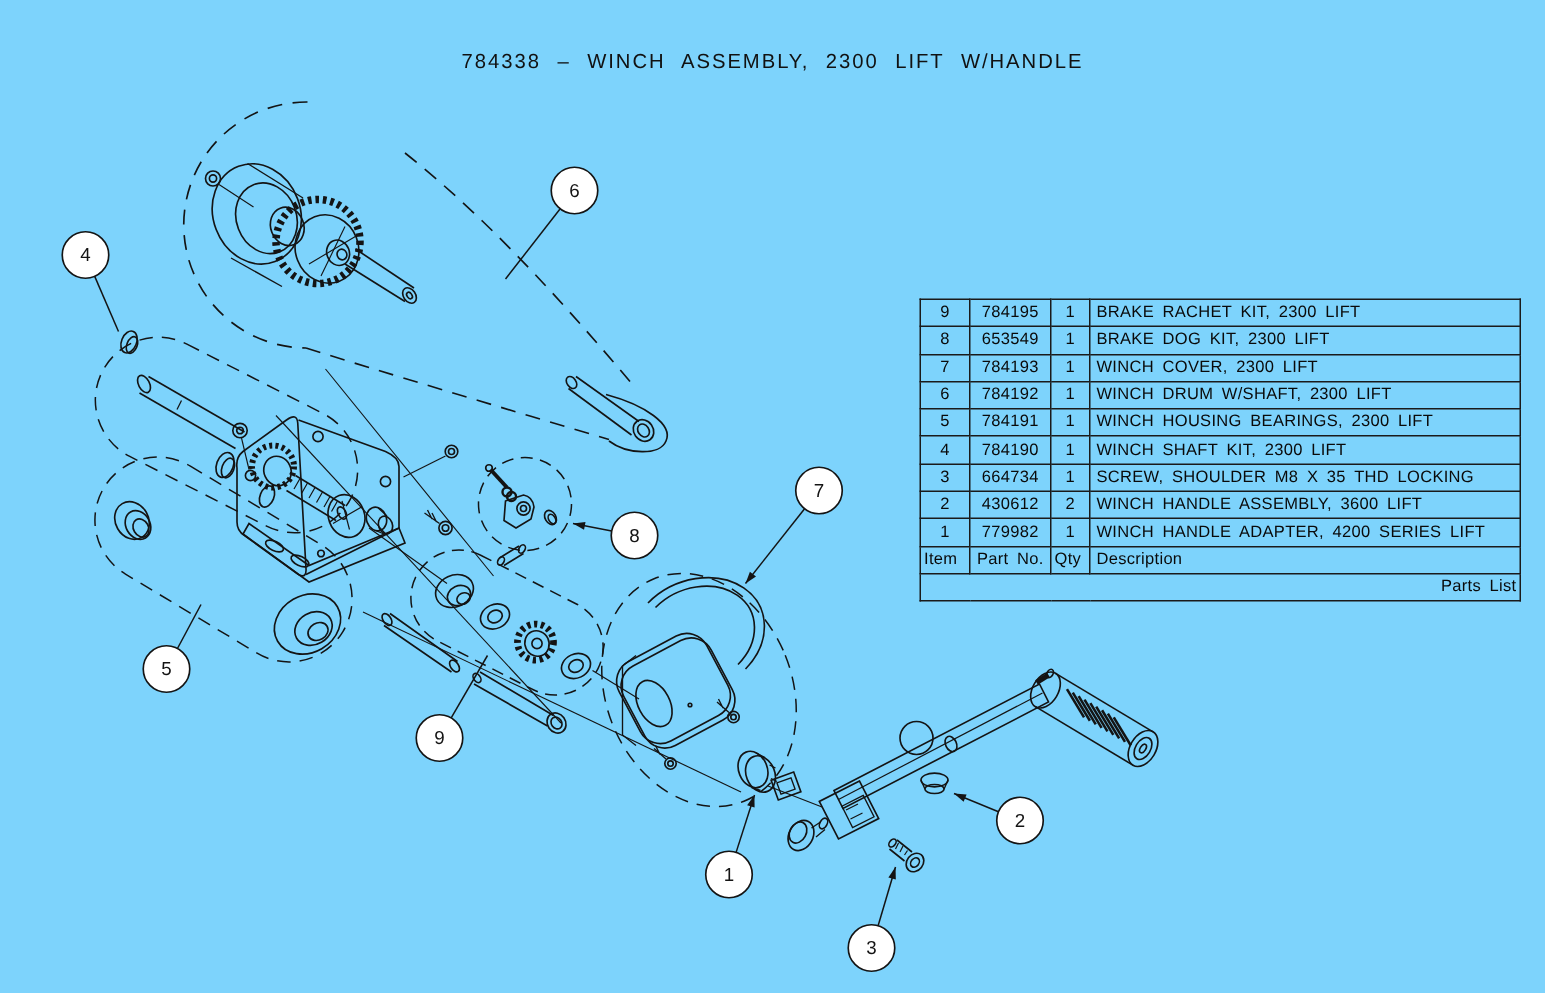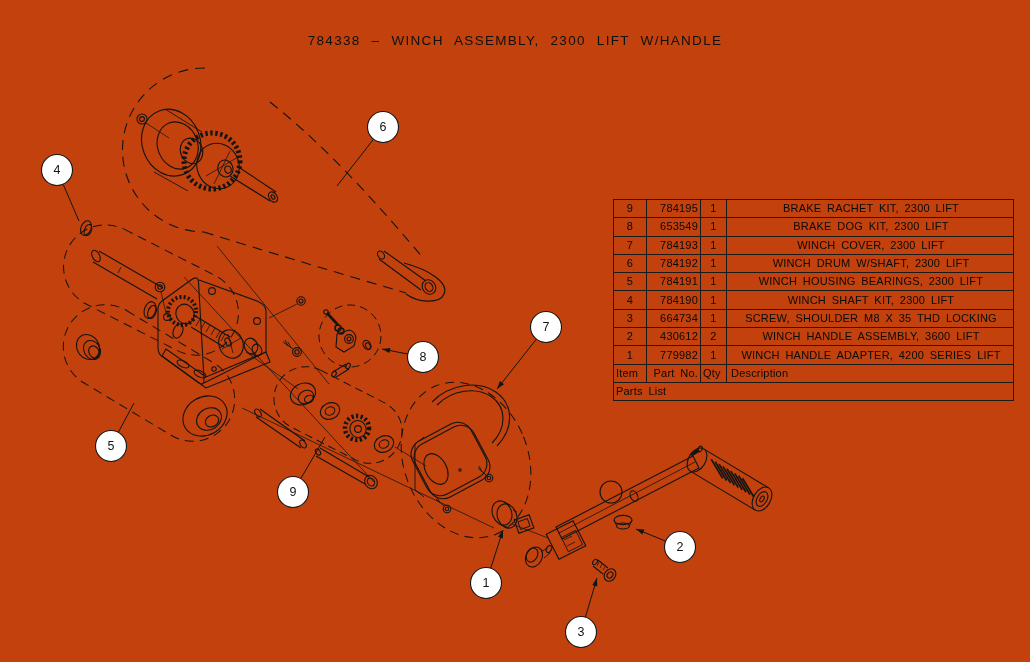--- a/index.html
+++ b/index.html
@@ -1,32 +1,32 @@
 <!DOCTYPE html>
 <html><head>
 <meta charset="utf-8">
 <style>
   html,body{margin:0;padding:0;background:#fff;}
-  #page{position:relative;width:1030px;height:662px;background:#c2410c;overflow:hidden;
+  #page{position:relative;width:1030px;height:662px;background:#7dd3fc;overflow:hidden;
         font-family:"Liberation Sans",sans-serif;color:#000;}
   #title{position:absolute;left:0;top:33px;width:1030px;text-align:center;
          font-size:13.5px;letter-spacing:1.3px;word-spacing:6px;color:#111;}
   #diagram{position:absolute;left:0;top:0;}
   
   #parts-table{position:absolute;left:613px;top:199px;width:401px;border-collapse:collapse;
                table-layout:fixed;font-size:11px;letter-spacing:.2px;word-spacing:2.5px;color:#0a0a0a;}
   #parts-table td,#parts-table th{border:1px solid #1a1a1a;height:17.3px;padding:0 2px;
                overflow:hidden;white-space:nowrap;font-weight:normal;line-height:1;}
   #parts-table{border:1.5px solid #1a1a1a;}
   .c-item{width:28px;text-align:center;}
-  .c-part{width:49px;text-align:right;margin-left:24px;}
+  .c-part{width:49px;text-align:center;margin-left:24px;}
   .c-qty{width:21px;text-align:center;}
-  .c-desc{text-align:center;padding-left:4px !important;}
+  .c-desc{text-align:left;padding-left:4px !important;}
   .hdr{text-align:left;}
-  .footer-row td{text-align:left;}
+  .footer-row td{text-align:right;}
   svg .ln{stroke:#141414;fill:none;}
 </style>
 </head>
 <body>
 
 <div id="page">
 
   <div id="title">784338 – WINCH ASSEMBLY, 2300 LIFT W/HANDLE</div>
 
   <svg id="diagram" width="1030" height="662" viewBox="0 0 1030 662">

